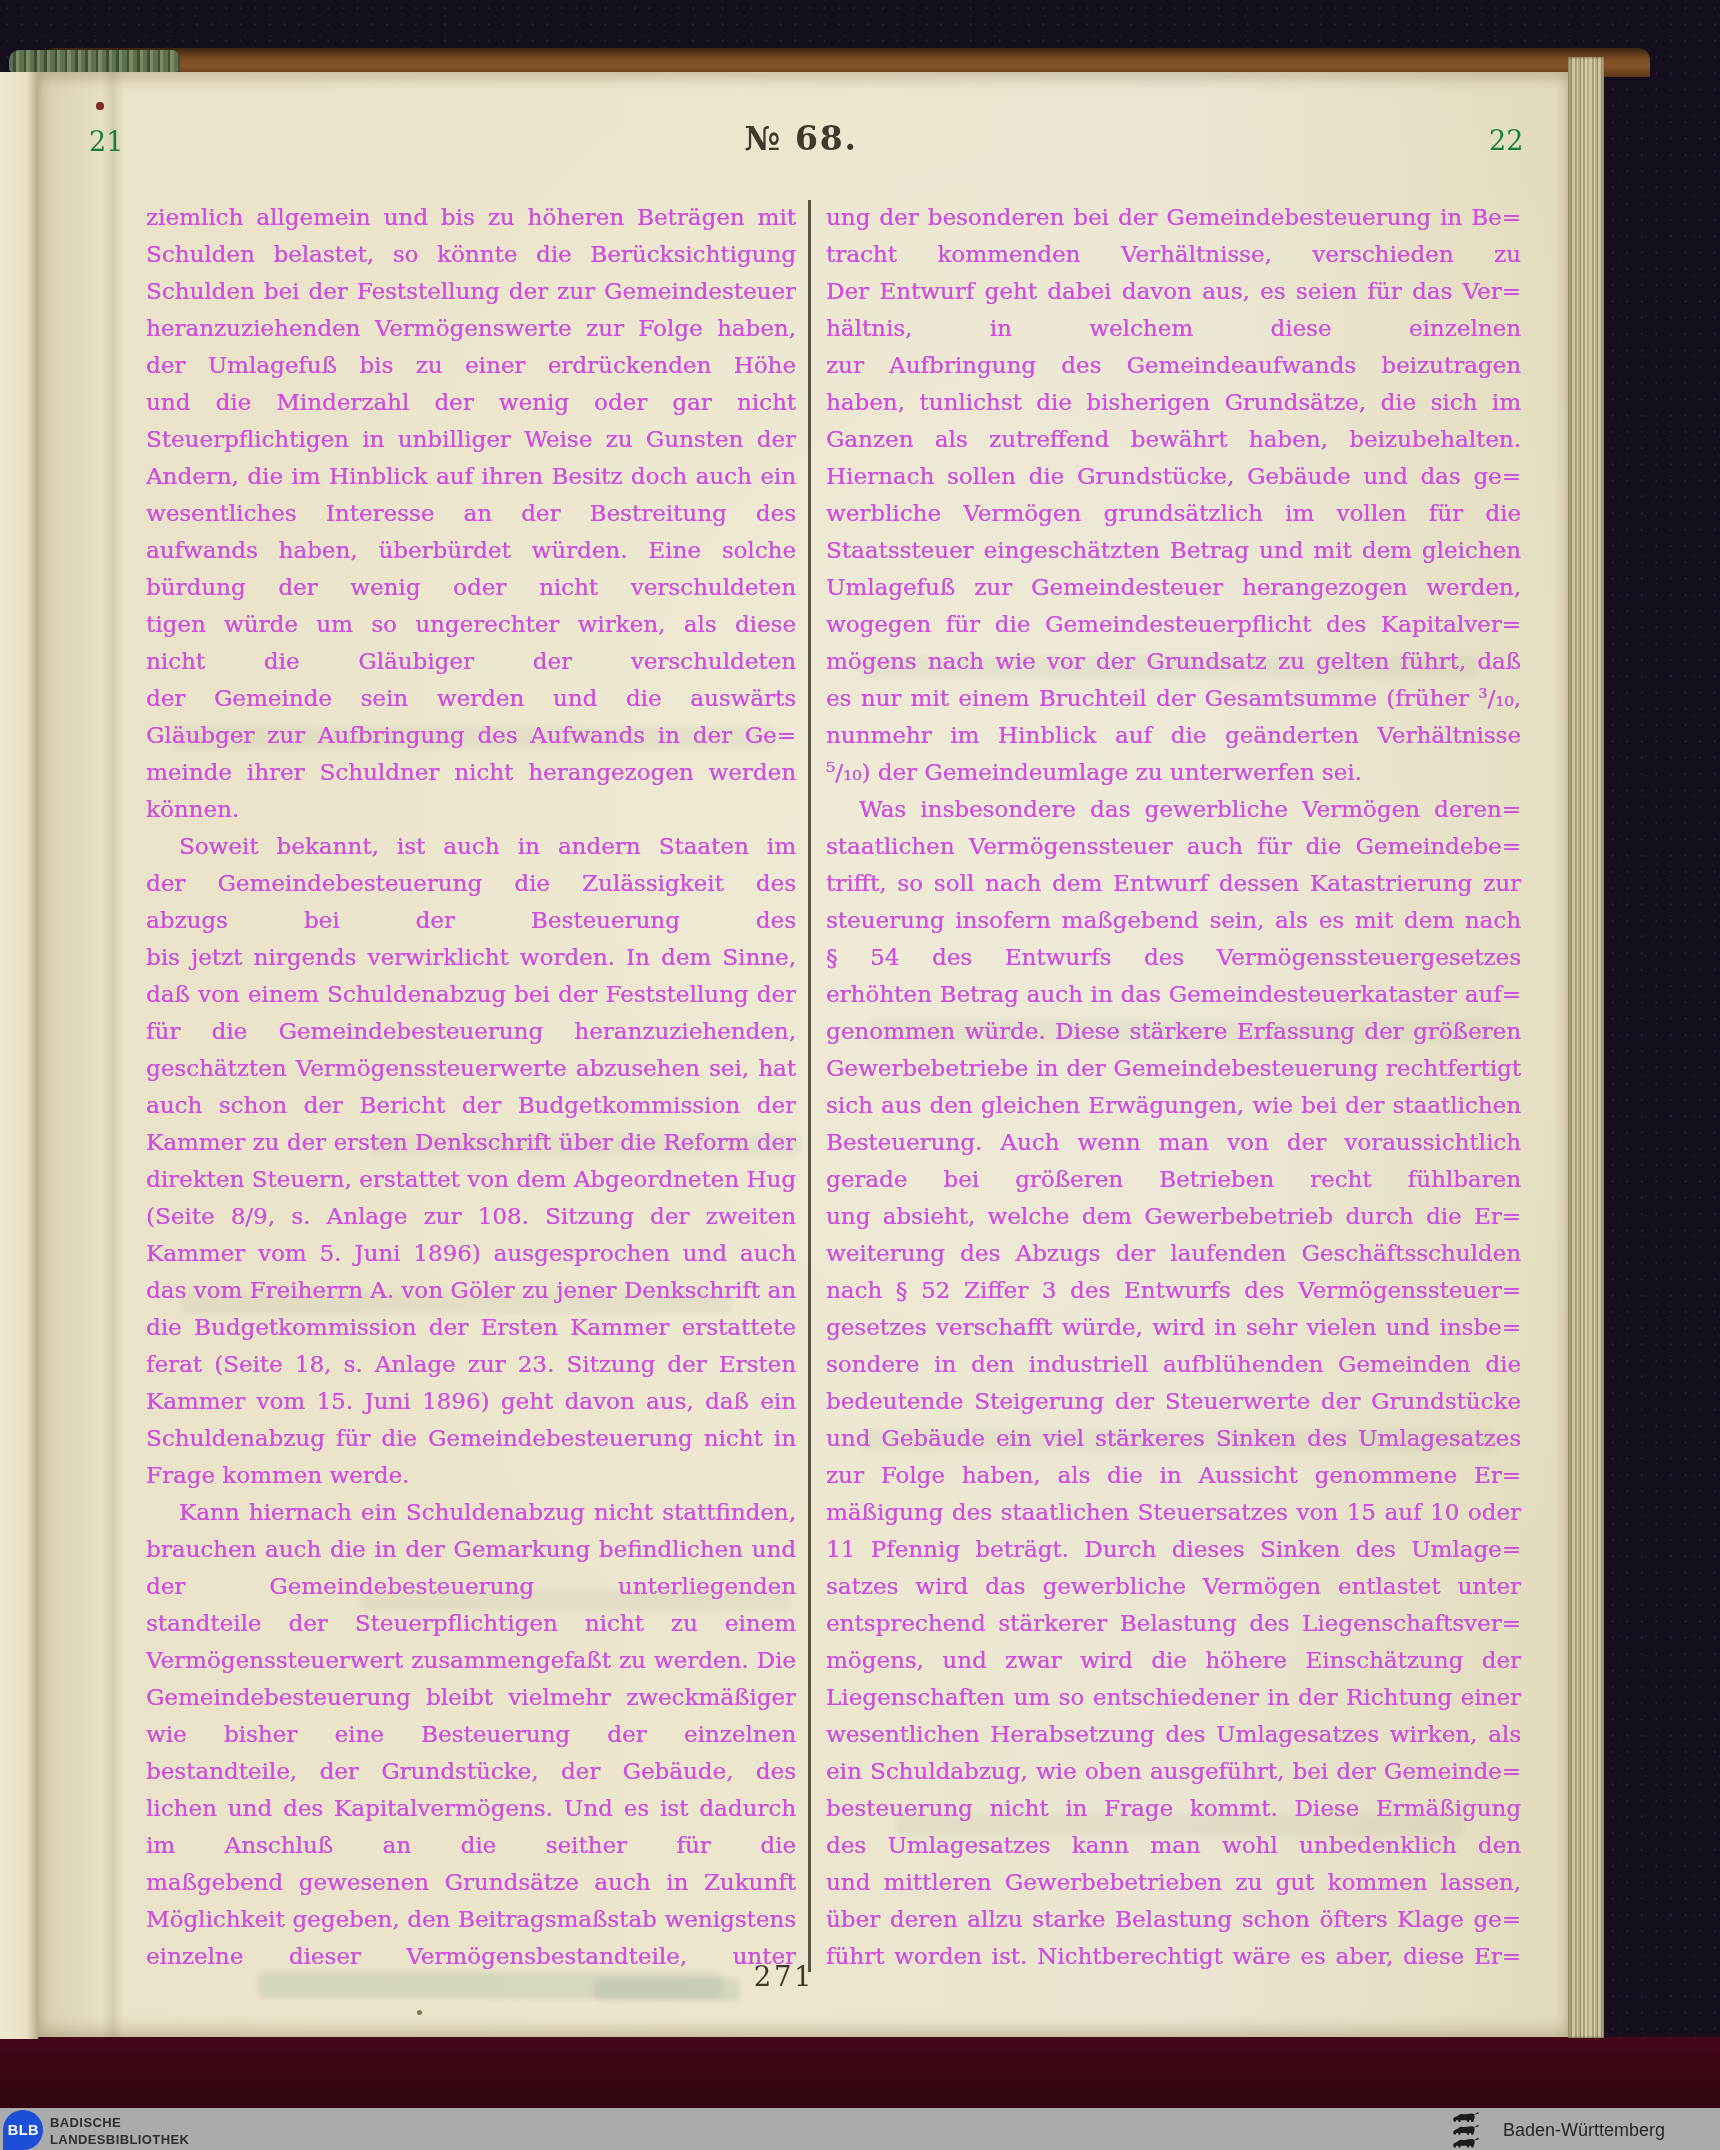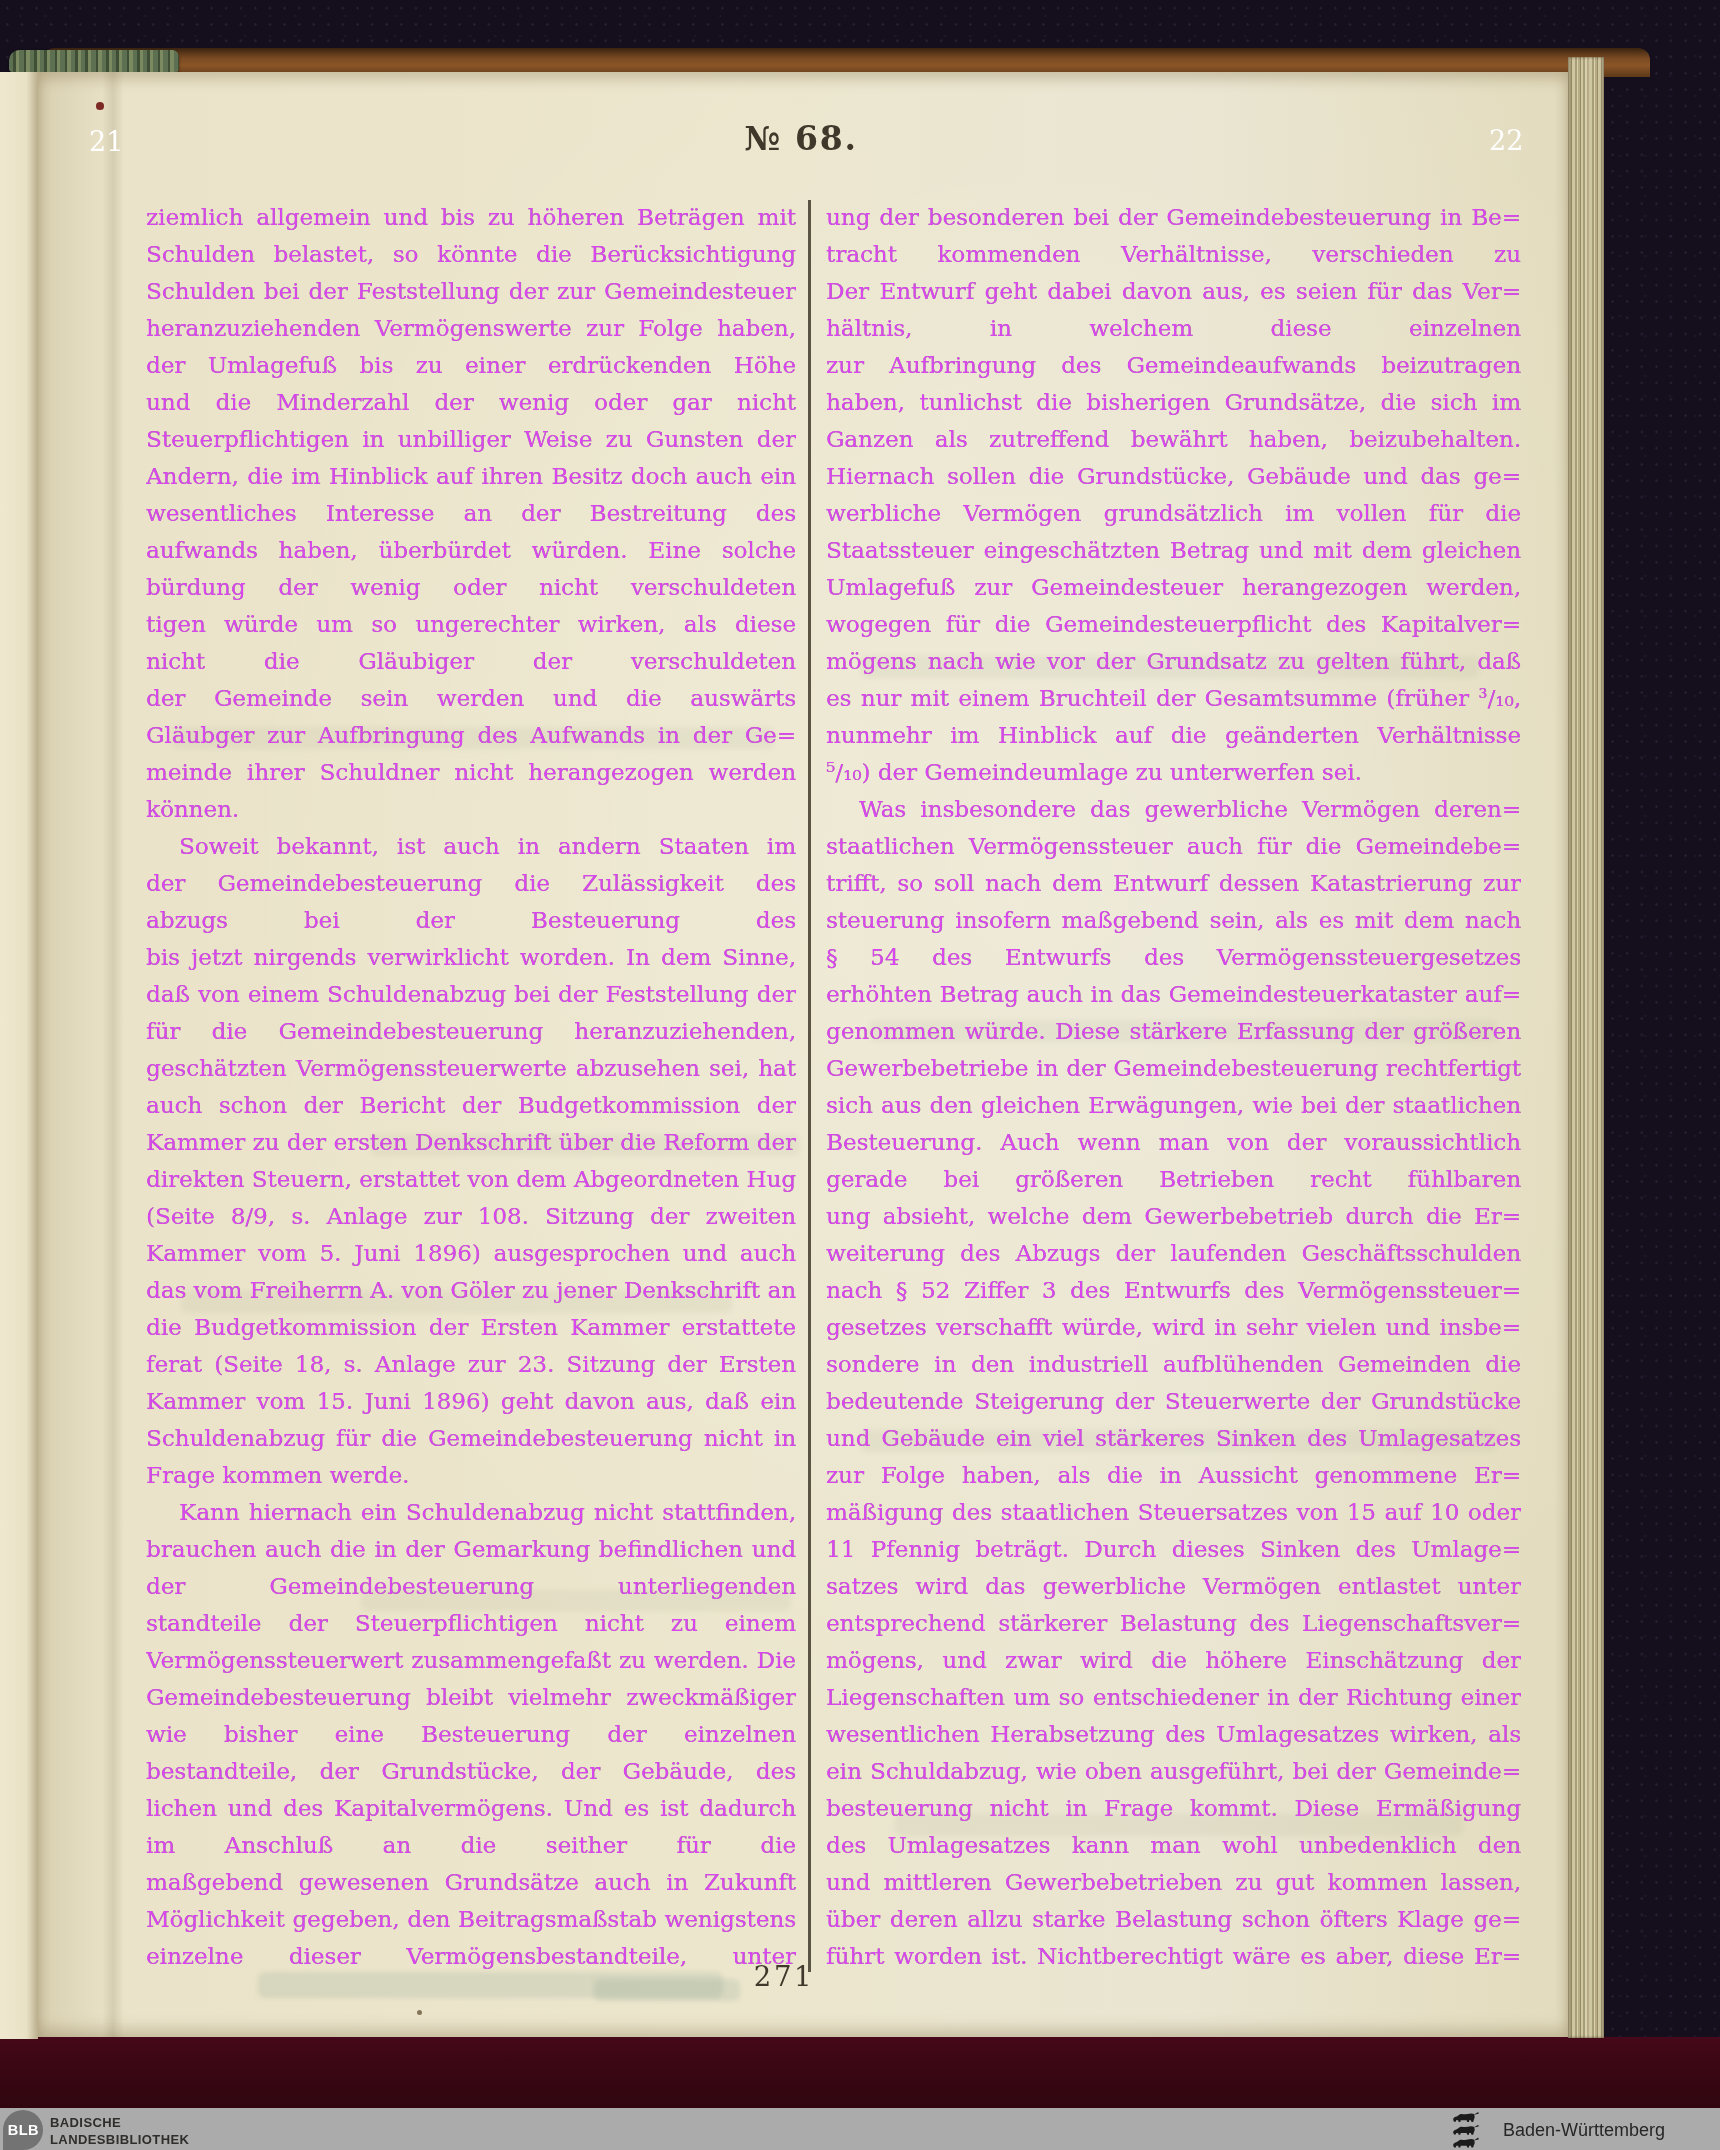--- a/index.html
+++ b/index.html
@@ -66,21 +66,21 @@
       radial-gradient(34px 77px at 60% 12%, rgba(190,110,40,.55), transparent 70%),
       radial-gradient(43px 103px at 30% 30%, rgba(25,12,5,.55), transparent 70%),
       radial-gradient(40px 86px at 70% 46%, rgba(200,120,50,.5), transparent 70%),
       radial-gradient(43px 120px at 40% 62%, rgba(30,15,6,.5), transparent 70%),
       radial-gradient(40px 95px at 65% 80%, rgba(185,110,45,.45), transparent 70%),
       linear-gradient(180deg,#55globalalpha 0,#000 0),
       linear-gradient(180deg,#6b4222 0%,#59331a 30%,#6e4524 60%,#4a2a12 100%);
     clip-path:polygon(0 13.8px, 45% 0, 100% 6.9px, 100% 100%, 0 100%);
   }
   
-  .hdr-num{position:absolute;font-size:27px;color:#ffffff;}
+  .hdr-num{position:absolute;font-size:27px;color:#15803d;}
   .hdr-issue{
     position:absolute;left:715px;top:119px;width:172px;text-align:center;
     font-size:33px;font-weight:bold;color:#3f382b;letter-spacing:1.7px;
   }
   .red-dot{position:absolute;left:96px;top:102px;width:7.7px;height:7.7px;border-radius:50%;
     background:#7d2a24;filter:blur(0.3px);}
   .speck{position:absolute;left:417px;top:2010px;width:5.2px;height:5.2px;border-radius:50%;
     background:#6b5a3a;opacity:.8;}
   
   .col{position:absolute;top:199px;color:#d946ef;}
@@ -103,21 +103,21 @@
   
   .ghost{position:absolute;background:rgba(146,158,128,.10);border-radius:6.9px;filter:blur(2.6px);}
   .ghost.g5,.ghost.g10{background:rgba(120,150,130,.17);}
   
   .bottom-bar{
     position:absolute;left:0;top:2108px;width:1721px;height:42px;
     background:#ababab;
   }
   .blb-logo{
     position:absolute;left:3.4px;top:2110px;width:40px;height:40px;
-    background:#737373;border-radius:50% 50% 50% 0;
+    background:#1d4ed8;border-radius:50% 50% 50% 0;
     display:flex;align-items:center;justify-content:center;
     color:#fff;font-family:"Liberation Sans","DejaVu Sans",sans-serif;
     font-weight:bold;font-size:14.6px;letter-spacing:0.4px;
   }
   .lib-name{
     position:absolute;left:50px;top:2114px;
     font-family:"Liberation Sans","DejaVu Sans",sans-serif;
     font-weight:bold;font-size:13px;line-height:17px;letter-spacing:0.4px;color:#2f2e2c;
   }
   .bw-group{position:absolute;left:1452px;top:2110px;height:40px;display:flex;align-items:center;}

